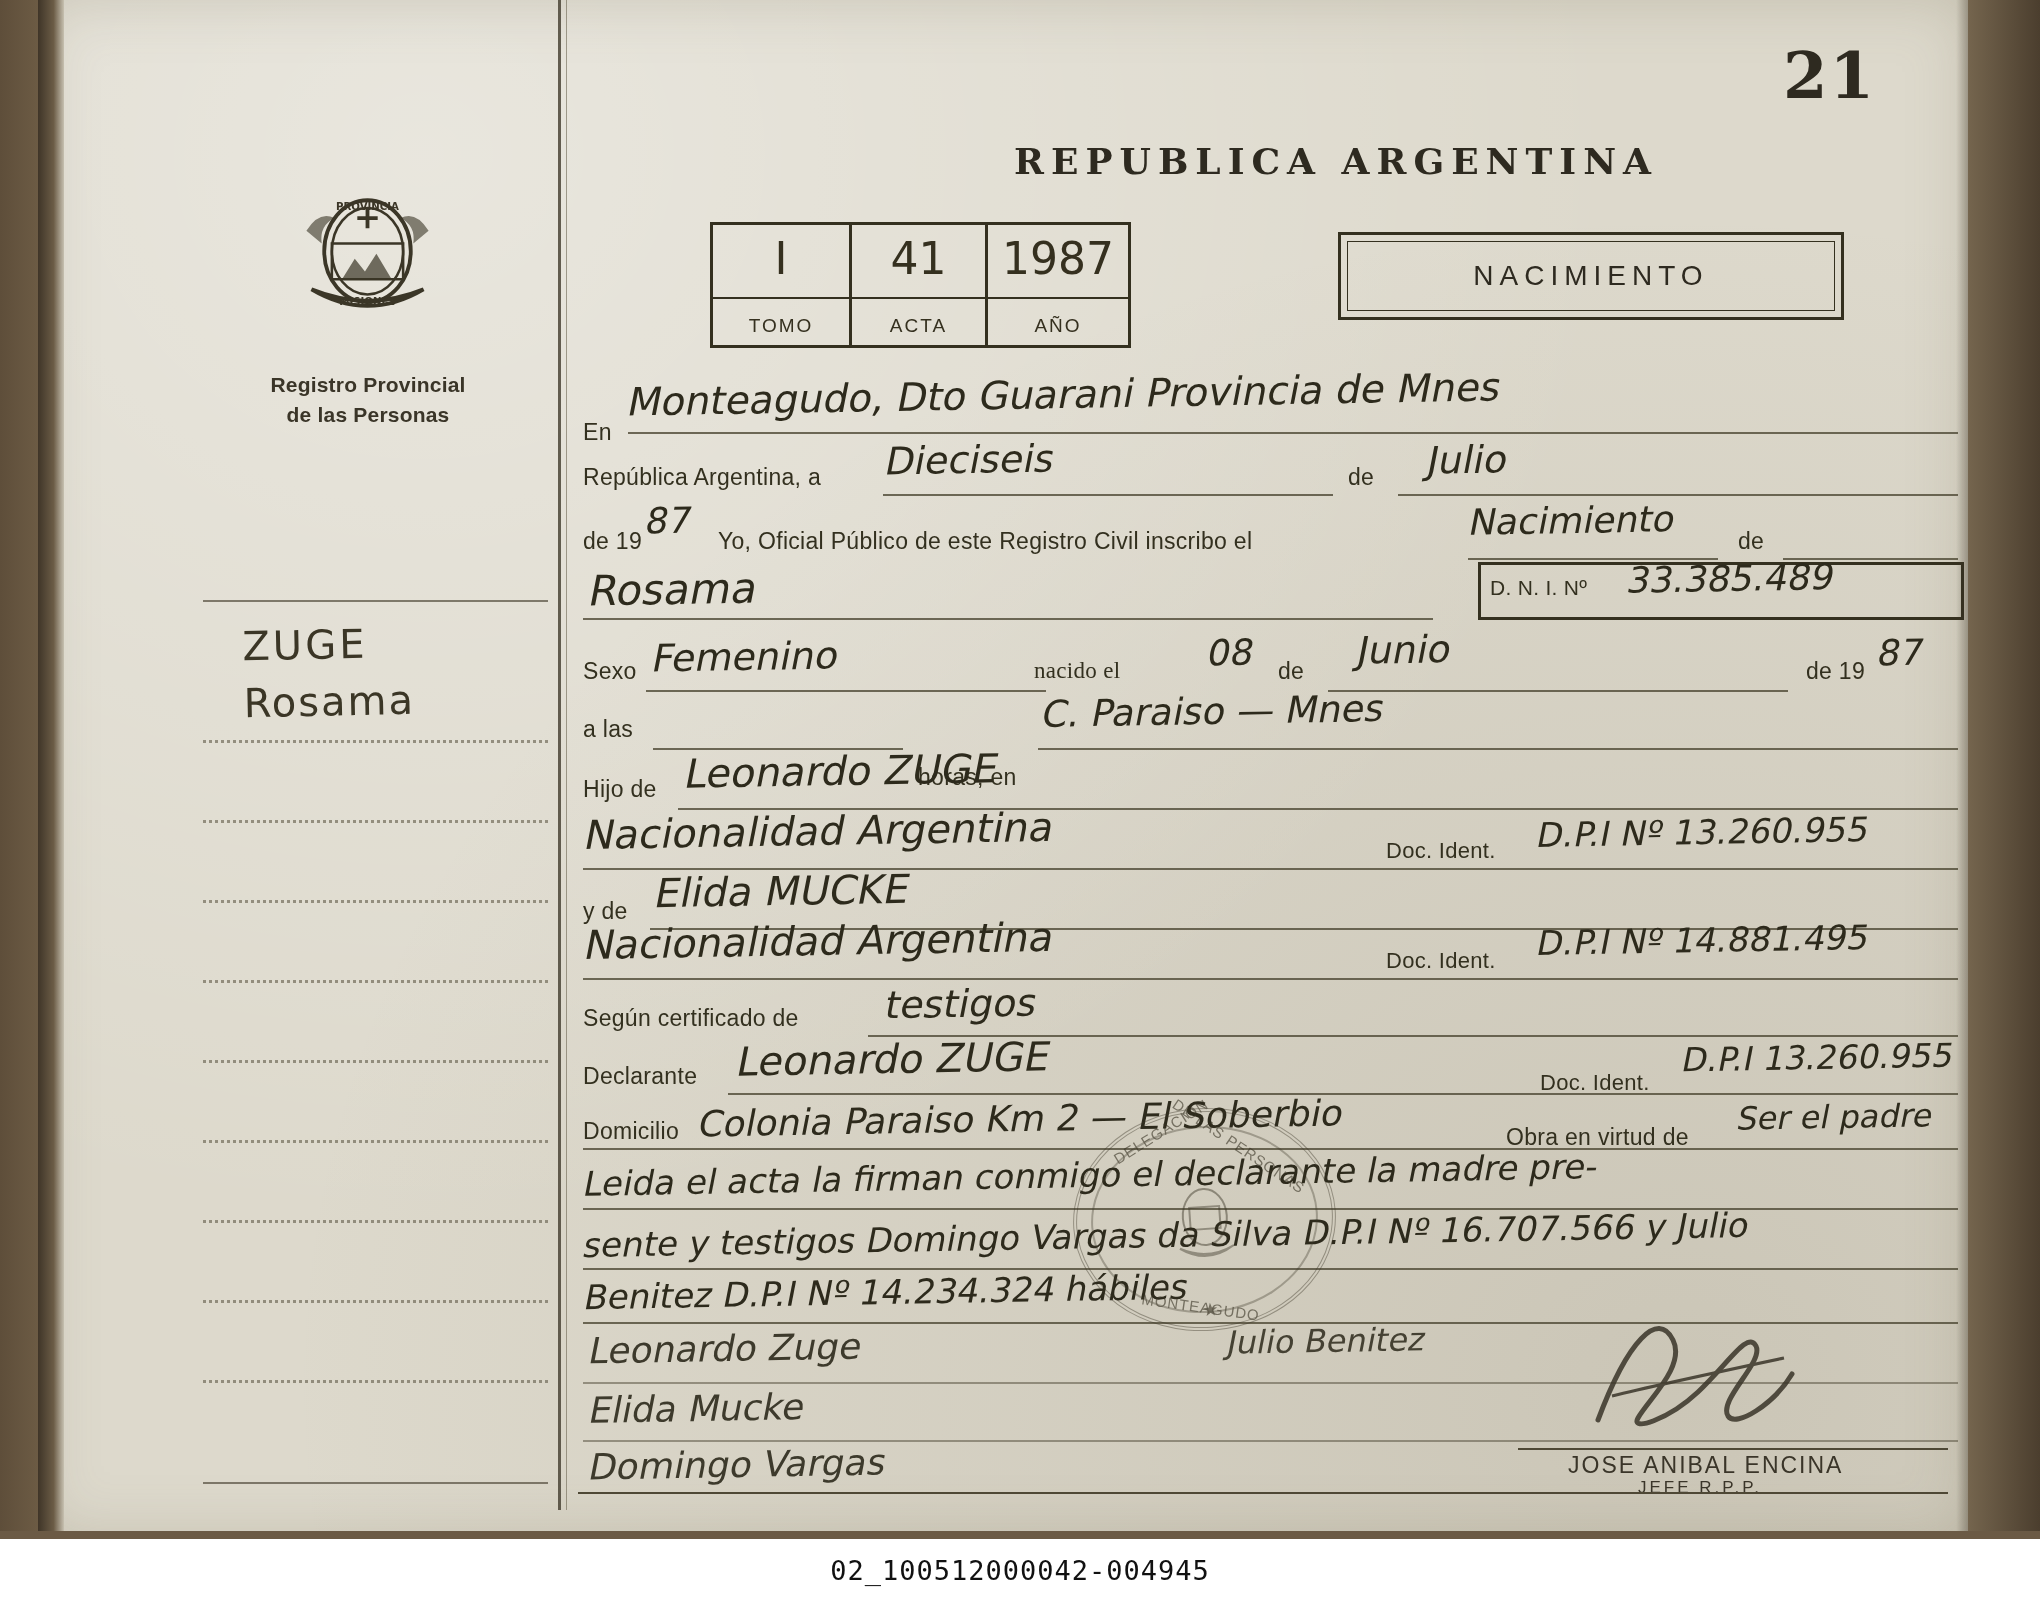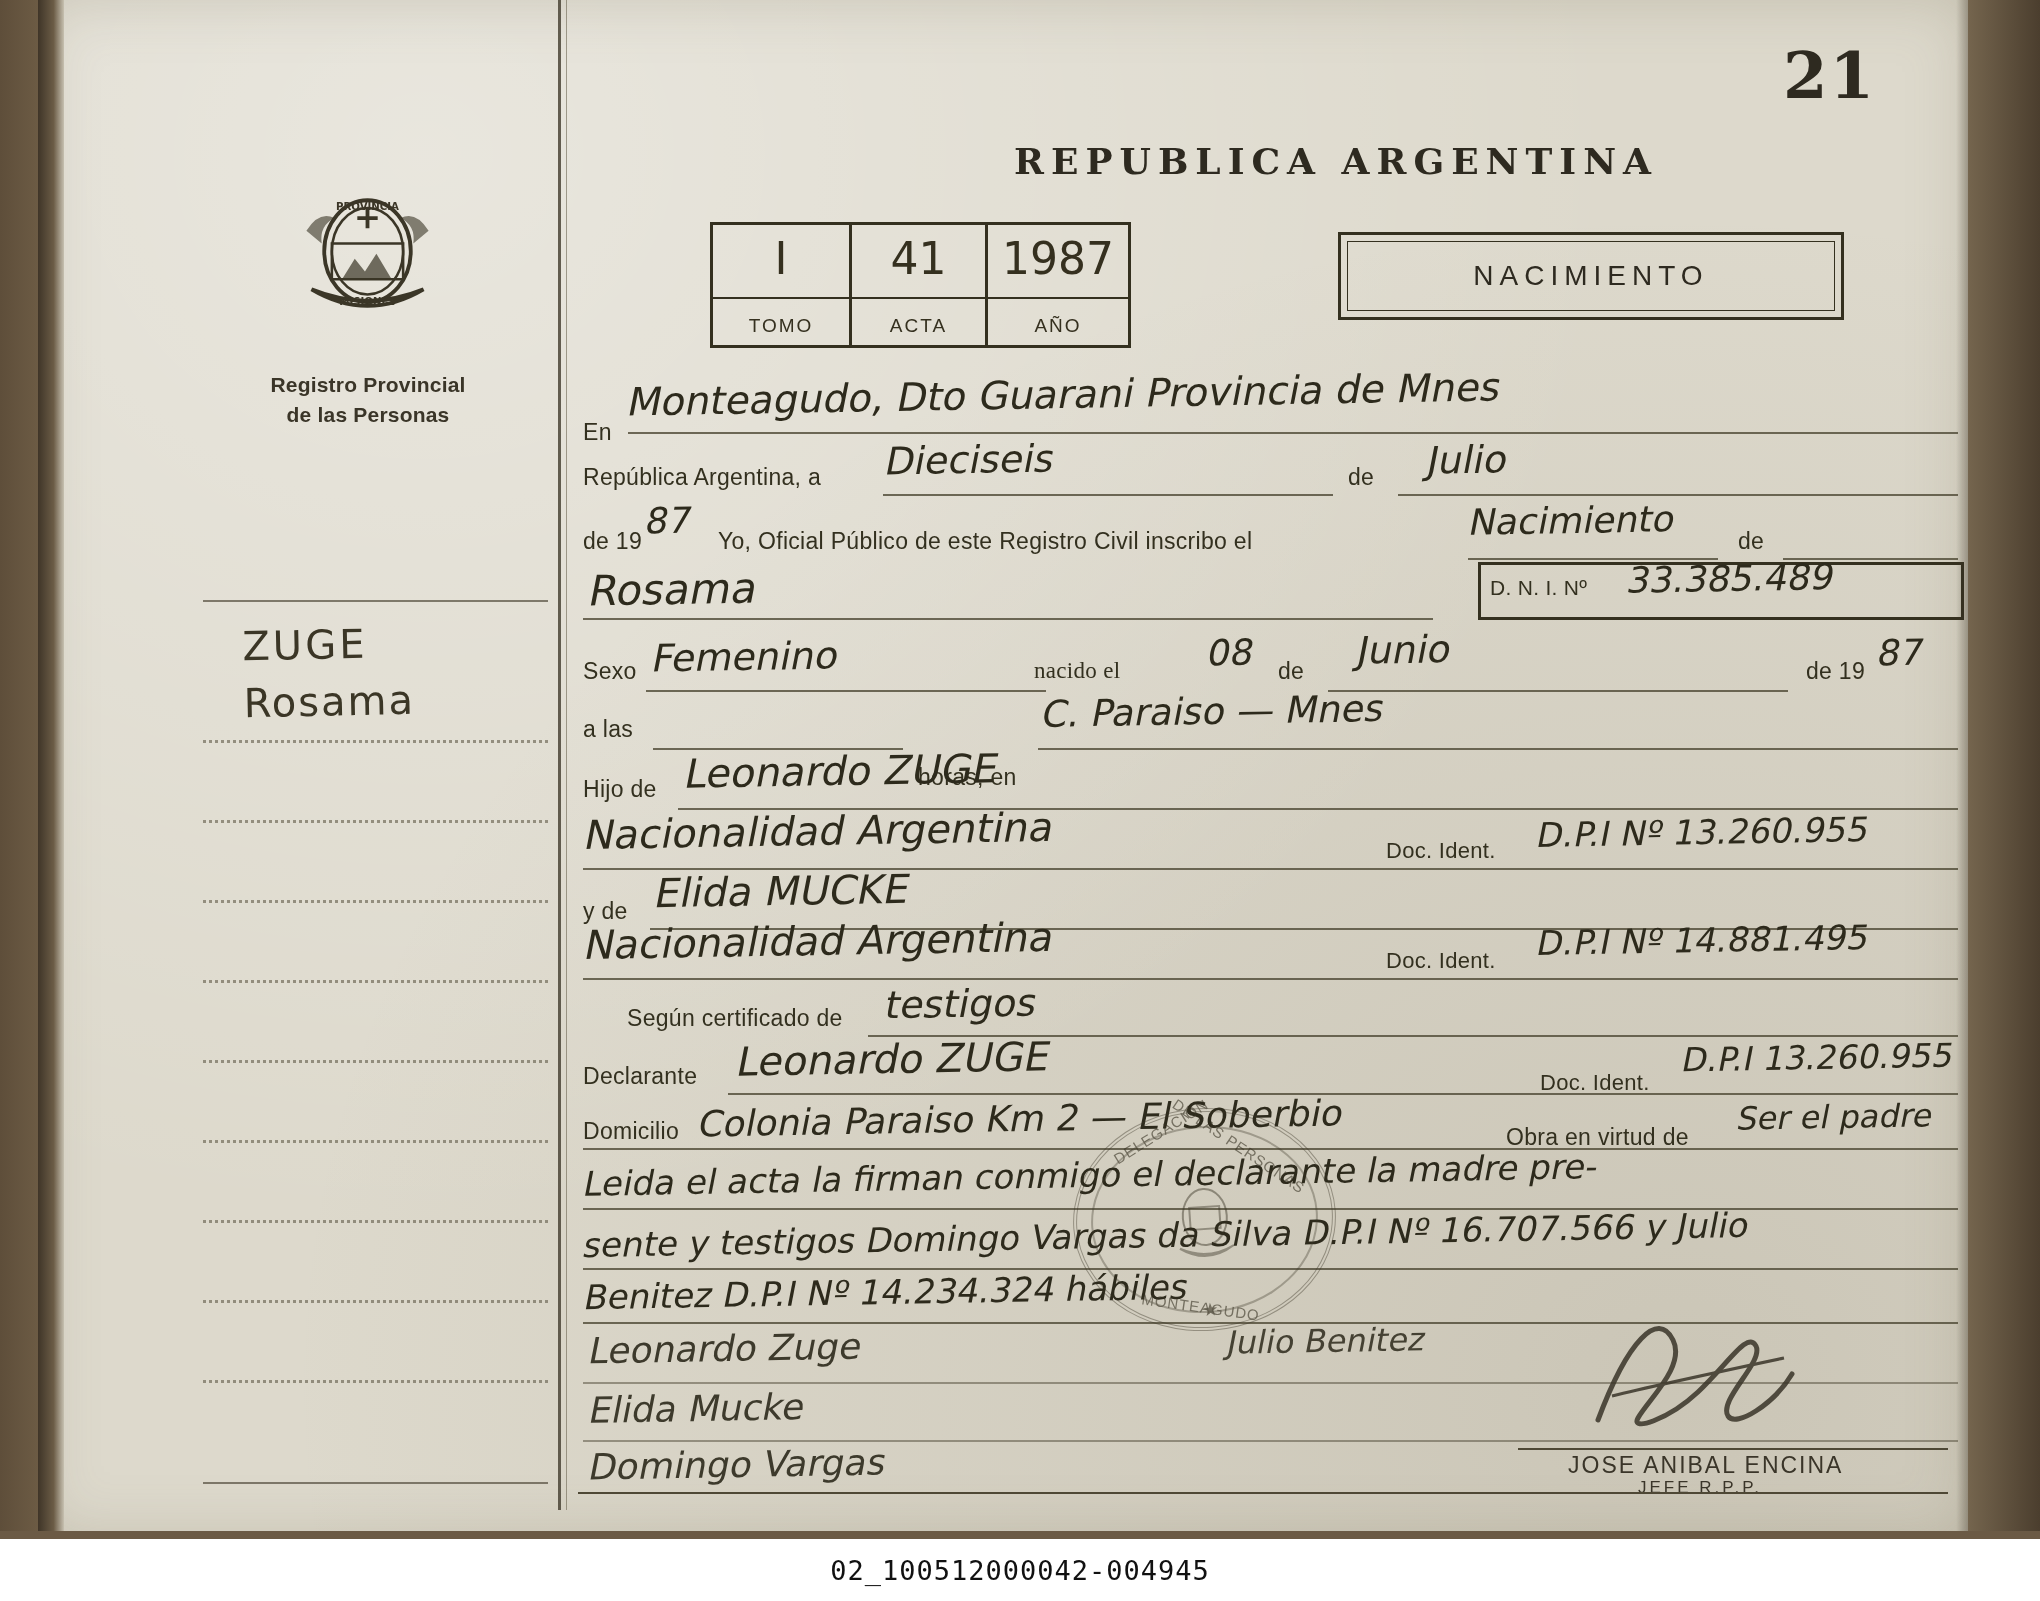--- a/index.html
+++ b/index.html
@@ -250,21 +250,21 @@
 
     <div class="plabel" style="position:absolute;left:545px;top:898px;">y de</div>
     <div class="rule" style="left:612px;top:928px;width:1308px;"></div>
     <div class="hw" style="left:618px;top:868px;font-size:40px;"><span class="sk2">Elida MUCKE</span></div>
 
     <div class="rule" style="left:545px;top:978px;width:1375px;"></div>
     <div class="hw" style="left:548px;top:918px;font-size:40px;"><span class="sk2">Nacionalidad  Argentina</span></div>
     <div class="plabel" style="position:absolute;left:1348px;top:948px;font-size:22px;">Doc. Ident.</div>
     <div class="hw" style="left:1500px;top:920px;font-size:34px;"><span class="sk2">D.P.I Nº 14.881.495</span></div>
 
-    <div class="plabel" style="position:absolute;left:545px;top:1005px;margin-left:44px;">Según certificado de</div>
+    <div class="plabel" style="position:absolute;left:545px;top:1005px;">Según certificado de</div>
     <div class="rule" style="left:830px;top:1035px;width:1090px;"></div>
     <div class="hw" style="left:848px;top:982px;font-size:38px;"><span class="sk2">testigos</span></div>
 
     <div class="plabel" style="position:absolute;left:545px;top:1063px;">Declarante</div>
     <div class="rule" style="left:690px;top:1093px;width:1230px;"></div>
     <div class="hw" style="left:700px;top:1036px;font-size:40px;"><span class="sk2">Leonardo ZUGE</span></div>
     <div class="plabel" style="position:absolute;left:1502px;top:1070px;font-size:22px;">Doc. Ident.</div>
     <div class="hw" style="left:1645px;top:1038px;font-size:33px;"><span class="sk2">D.P.I 13.260.955</span></div>
 
     <div class="plabel" style="position:absolute;left:545px;top:1118px;">Domicilio</div>

